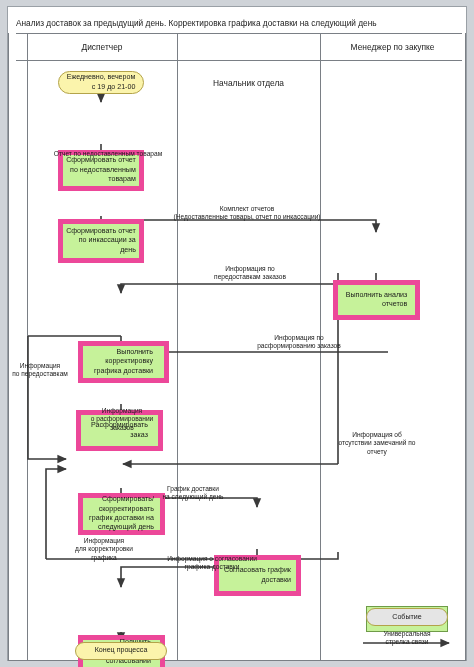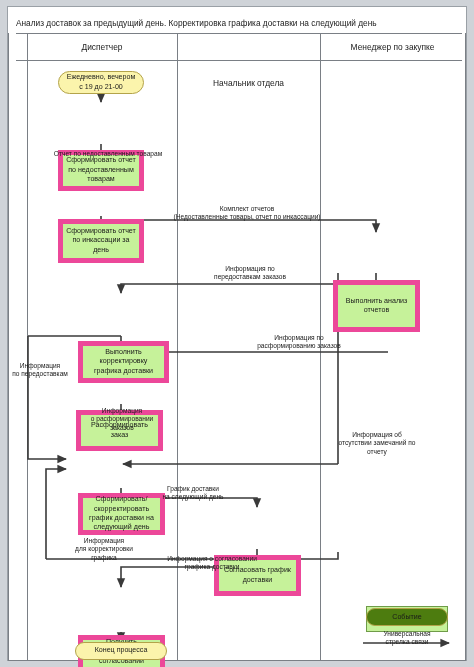--- a/index.html
+++ b/index.html
@@ -22,21 +22,21 @@
     border-top:1px solid #7a7f85;border-bottom:1px solid #7a7f85;box-sizing:border-box;
   }
   .lane-sep{position:absolute;top:26px;width:1px;background:#7a7f85;height:628px;}
   .lane-title{
     position:absolute;top:26px;height:28px;line-height:28px;text-align:center;
     font-size:8.4px;color:#1a1a1a;
   }
   
   .node{
     position:absolute;box-sizing:border-box;display:flex;align-items:center;
-    justify-content:center;text-align:center;font-size:7.1px;color:#1a1a1a;
+    justify-content:center;text-align:right;font-size:7.1px;color:#1a1a1a;
     line-height:1.32;padding:2px 3px;
   }
   .proc{
     background:#c6f29a;border:5px solid #ec4899;margin-top:47px;
   }
   .event{
     background:#fbf4ac;border:1px solid #b3a34a;border-radius:13px;
   }
   
   .lbl{
@@ -49,21 +49,21 @@
   #legend{
     position:absolute;left:351px;top:559px;width:96px;height:92px;
   }
   .legend-box{
     position:absolute;left:7px;top:6px;width:82px;height:26px;
     background:#c6f29a;border:1px solid #6f9b48;box-sizing:border-box;
     display:flex;align-items:center;justify-content:center;font-size:7.1px;color:#1a1a1a;margin-top:34px;
   }
   .legend-ev{
     position:absolute;left:7px;top:42px;width:82px;height:18px;
-    background:#4d7c0f;border:1px solid #b3a34a;border-radius:10px;box-sizing:border-box;
+    background:#e5e5e5;border:1px solid #b3a34a;border-radius:10px;box-sizing:border-box;
     display:flex;align-items:center;justify-content:center;font-size:7.1px;color:#1a1a1a;
   }
   .legend-arrowlbl{
     position:absolute;left:0px;top:64px;width:96px;text-align:center;
     font-size:6.6px;color:#1a1a1a;line-height:1.28;white-space:pre-line;
   }
 </style>
 </head>
 <body>
 
@@ -134,21 +134,21 @@
 с 19 до 21-00</div>
 
     <div class="node proc" style="left: 50px; top: 96px; width: 86px; height: 41px; white-space: pre-line;">Сформировать отчет
 по недоставленным
 товарам</div>
 
     <div class="node proc" style="left: 50px; top: 165px; width: 86px; height: 44px; white-space: pre-line;">Сформировать отчет
 по инкассации за
 день</div>
 
-    <div class="node proc" style="left: 325px; top: 226px; width: 87px; height: 52px; white-space: pre-line;">Выполнить анализ
+    <div class="node proc" style="left: 325px; top: 226px; width: 87px; height: 40px; white-space: pre-line;">Выполнить анализ
 отчетов</div>
 
     <div class="node proc" style="left: 70px; top: 287px; width: 91px; height: 42px; white-space: pre-line;">Выполнить
 корректировку
 графика доставки</div>
 
     <div class="node proc" style="left: 68px; top: 356px; width: 87px; height: 41px; white-space: pre-line;">Расформировать
 заказ</div>
 
     <div class="node proc" style="left: 70px; top: 439px; width: 87px; height: 42px; white-space: pre-line;">Сформировать/

